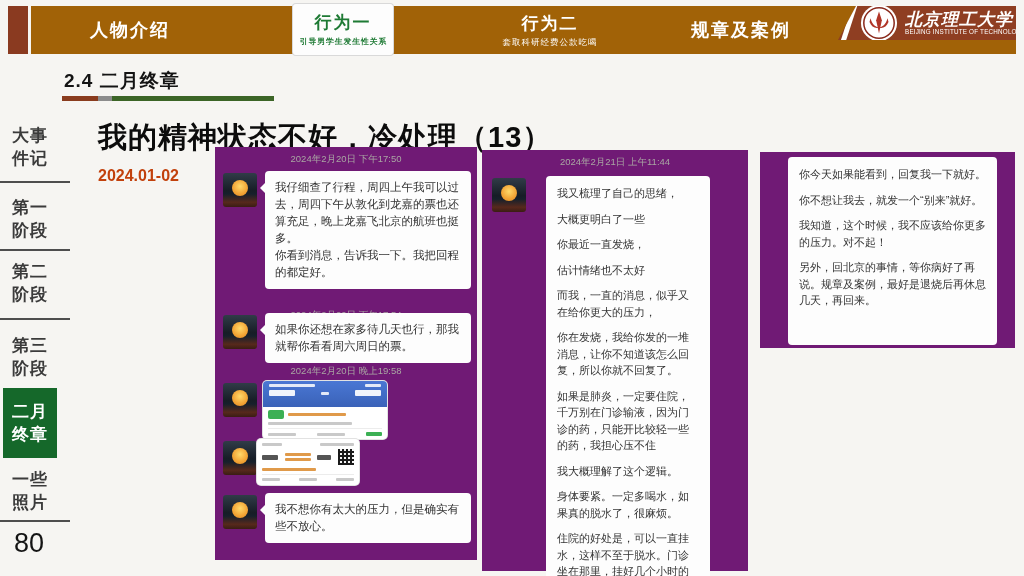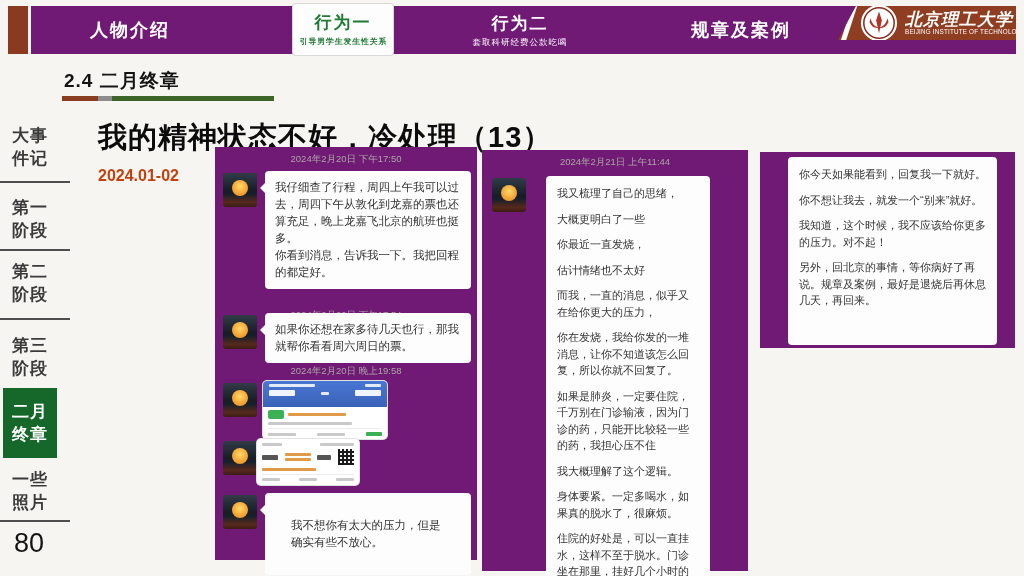--- a/index.html
+++ b/index.html
@@ -1,31 +1,31 @@
 <!DOCTYPE html>
 <html><head>
 <meta charset="utf-8">
 <style>
   html,body{margin:0;padding:0;background:#dcdcdc;}
   #slide{position:relative;width:1024px;height:576px;background:#f6f5f2;overflow:hidden;
          font-family:"Liberation Sans","DejaVu Sans",sans-serif;}
 
   
   .brown-sq{position:absolute;left:8px;top:6px;width:20px;height:48px;background:#8a3a20;}
-  .bar{position:absolute;left:31px;top:6px;width:985px;height:48px;background:#701a75;}
+  .bar{position:absolute;left:31px;top:6px;width:985px;height:48px;background:#a16207;}
   .tab{color:#fff;display:flex;flex-direction:column;align-items:center;justify-content:center;
        position:absolute;top:0;height:48px;cursor:default;}
   .tab .t{font-size:18px;font-weight:bold;letter-spacing:2px;}
   .tab .s{font-size:8.5px;margin-top:2px;letter-spacing:1px;}
   .tab1{left:14px;width:170px;}
   .tab2{left:262px;top:-2px;width:100px;height:51px;background:#fdfdfd;border-radius:3px;
         color:#1e7a34;box-shadow:0 0 0 1px #d9d9d9;}
   .tab2 .t{font-size:17px;}
   .tab2 .s{font-weight:bold;transform:scale(.92);}
-  .tab3{left:389px;width:200px;}
+  .tab3{left:419px;width:200px;}
   .tab3 .t{font-size:17px;}
   .tab4{left:630px;width:160px;text-align:center;}
   .logo-sec{position:absolute;right:0;top:0;width:178px;height:34px;background:#8f3e22;
         clip-path:polygon(18px 0,100% 0,100% 100%,0 100%);display:flex;align-items:center;
         padding-left:22px;box-sizing:border-box;}
   .logo-sec .edge{position:absolute;left:6px;top:-4px;width:5px;height:58px;background:#fff;
         transform:rotate(18deg);}
   .emblem{width:38px;height:38px;flex:none;}
   .logo-txt{margin-left:7px;color:#fff;line-height:1.1;}
   .logo-cn{font-family:"DejaVu Serif","Liberation Serif",serif;font-style:italic;font-weight:bold;
@@ -211,21 +211,21 @@
       <div class="obar" style="width:54px;display:block;margin-bottom:2px"></div>
       <div class="divider"></div>
       <div class="trow" style="margin:0">
         <span class="gbar" style="width:18px"></span>
         <span class="gbar" style="width:18px"></span>
         <span class="gbar" style="width:18px"></span>
       </div>
     </div>
     <div class="avatar" style="left:8px;top:348px"></div>
     <div class="bubble" style="left:50px;top:346px;width:206px">
-      <p style="margin:16px">我不想你有太大的压力，但是确实有些不放心。</p>
+      <p style="margin:0">我不想你有太大的压力，但是确实有些不放心。</p>
     </div>
   </div>
 
   <div class="chat c2">
     <div class="ts" style="top:6px">2024年2月21日 上午11:44</div>
     <div class="avatar" style="left:10px;top:28px"></div>
     <div class="wall" style="left:64px;top:26px;width:164px">
       <p>我又梳理了自己的思绪，</p>
       <p>大概更明白了一些</p>
       <p>你最近一直发烧，</p>

